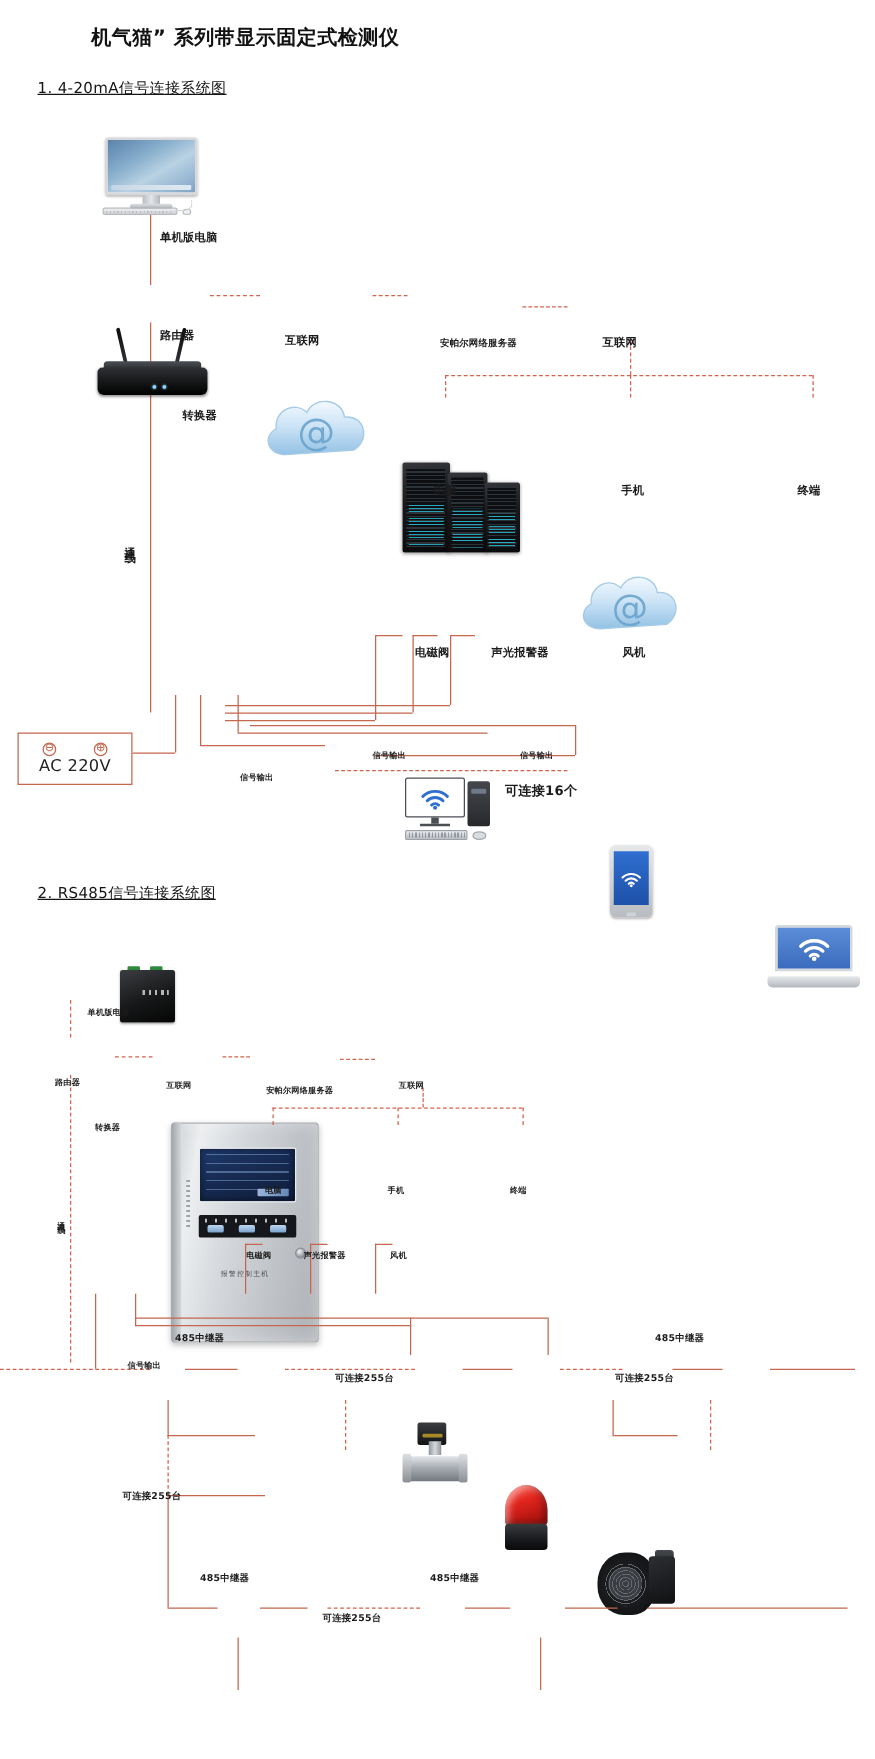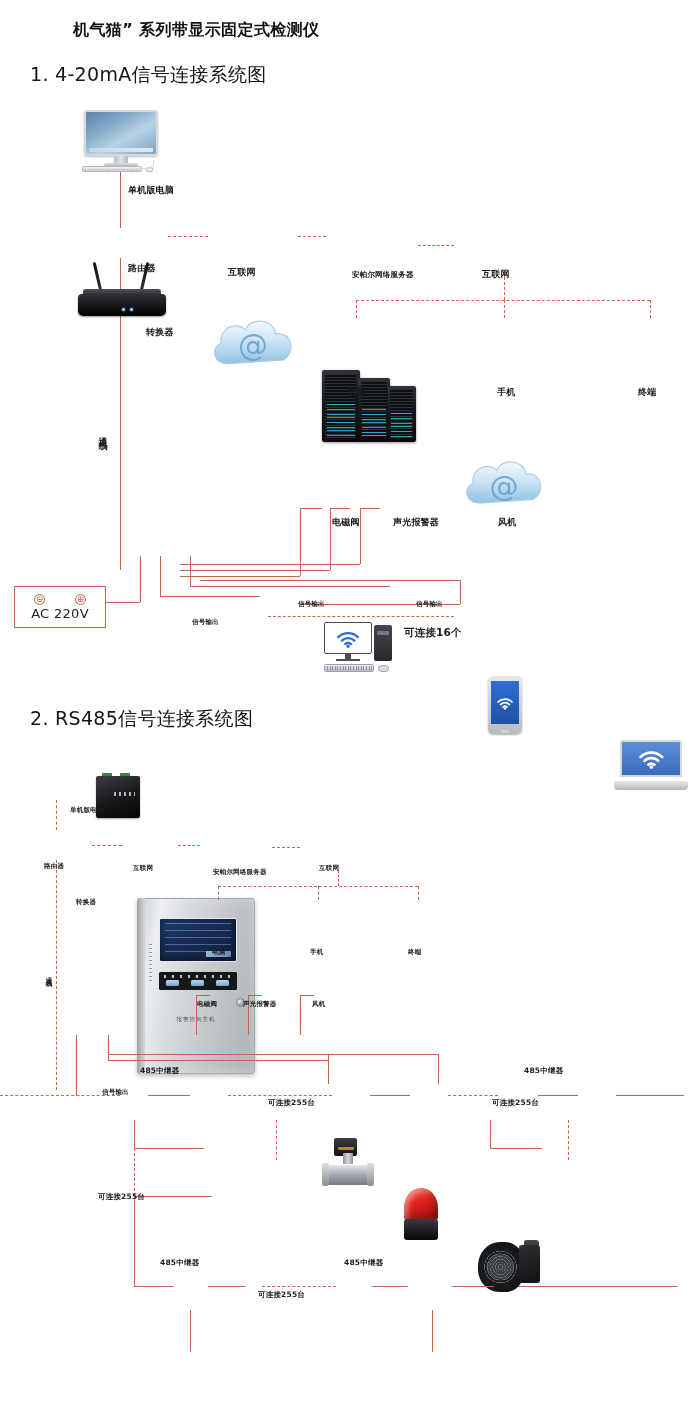--- a/index.html
+++ b/index.html
@@ -9,22 +9,23 @@
     font-family:"DejaVu Sans","Liberation Sans",sans-serif;
     color:#1a1a1a; -webkit-font-smoothing:antialiased;
   }
   .page { position:relative; width:700px; height:1407px; }
 
   .h-title {
     position:absolute; left:30px; top:20px; font-size:16px; font-weight:bold;
     letter-spacing:.4px; color:#121212;margin-left:43px;
   }
   .sec-title {
-    position:absolute; font-size:19px; font-weight:500; color:#151515;
+    position:absolute; font-size:12px; font-weight:500; color:#151515;
     letter-spacing:.3px;
+    text-decoration:underline;
   }
 
   
   .node { position:absolute; }
   .cap {
     position:absolute; font-size:9px; color:#1b1b1b; white-space:nowrap;
     text-align:center; font-weight:bold; letter-spacing:.2px;
   }
   .cap.sm { font-size:7.5px; }
   .cap.xs { font-size:6.5px; }

